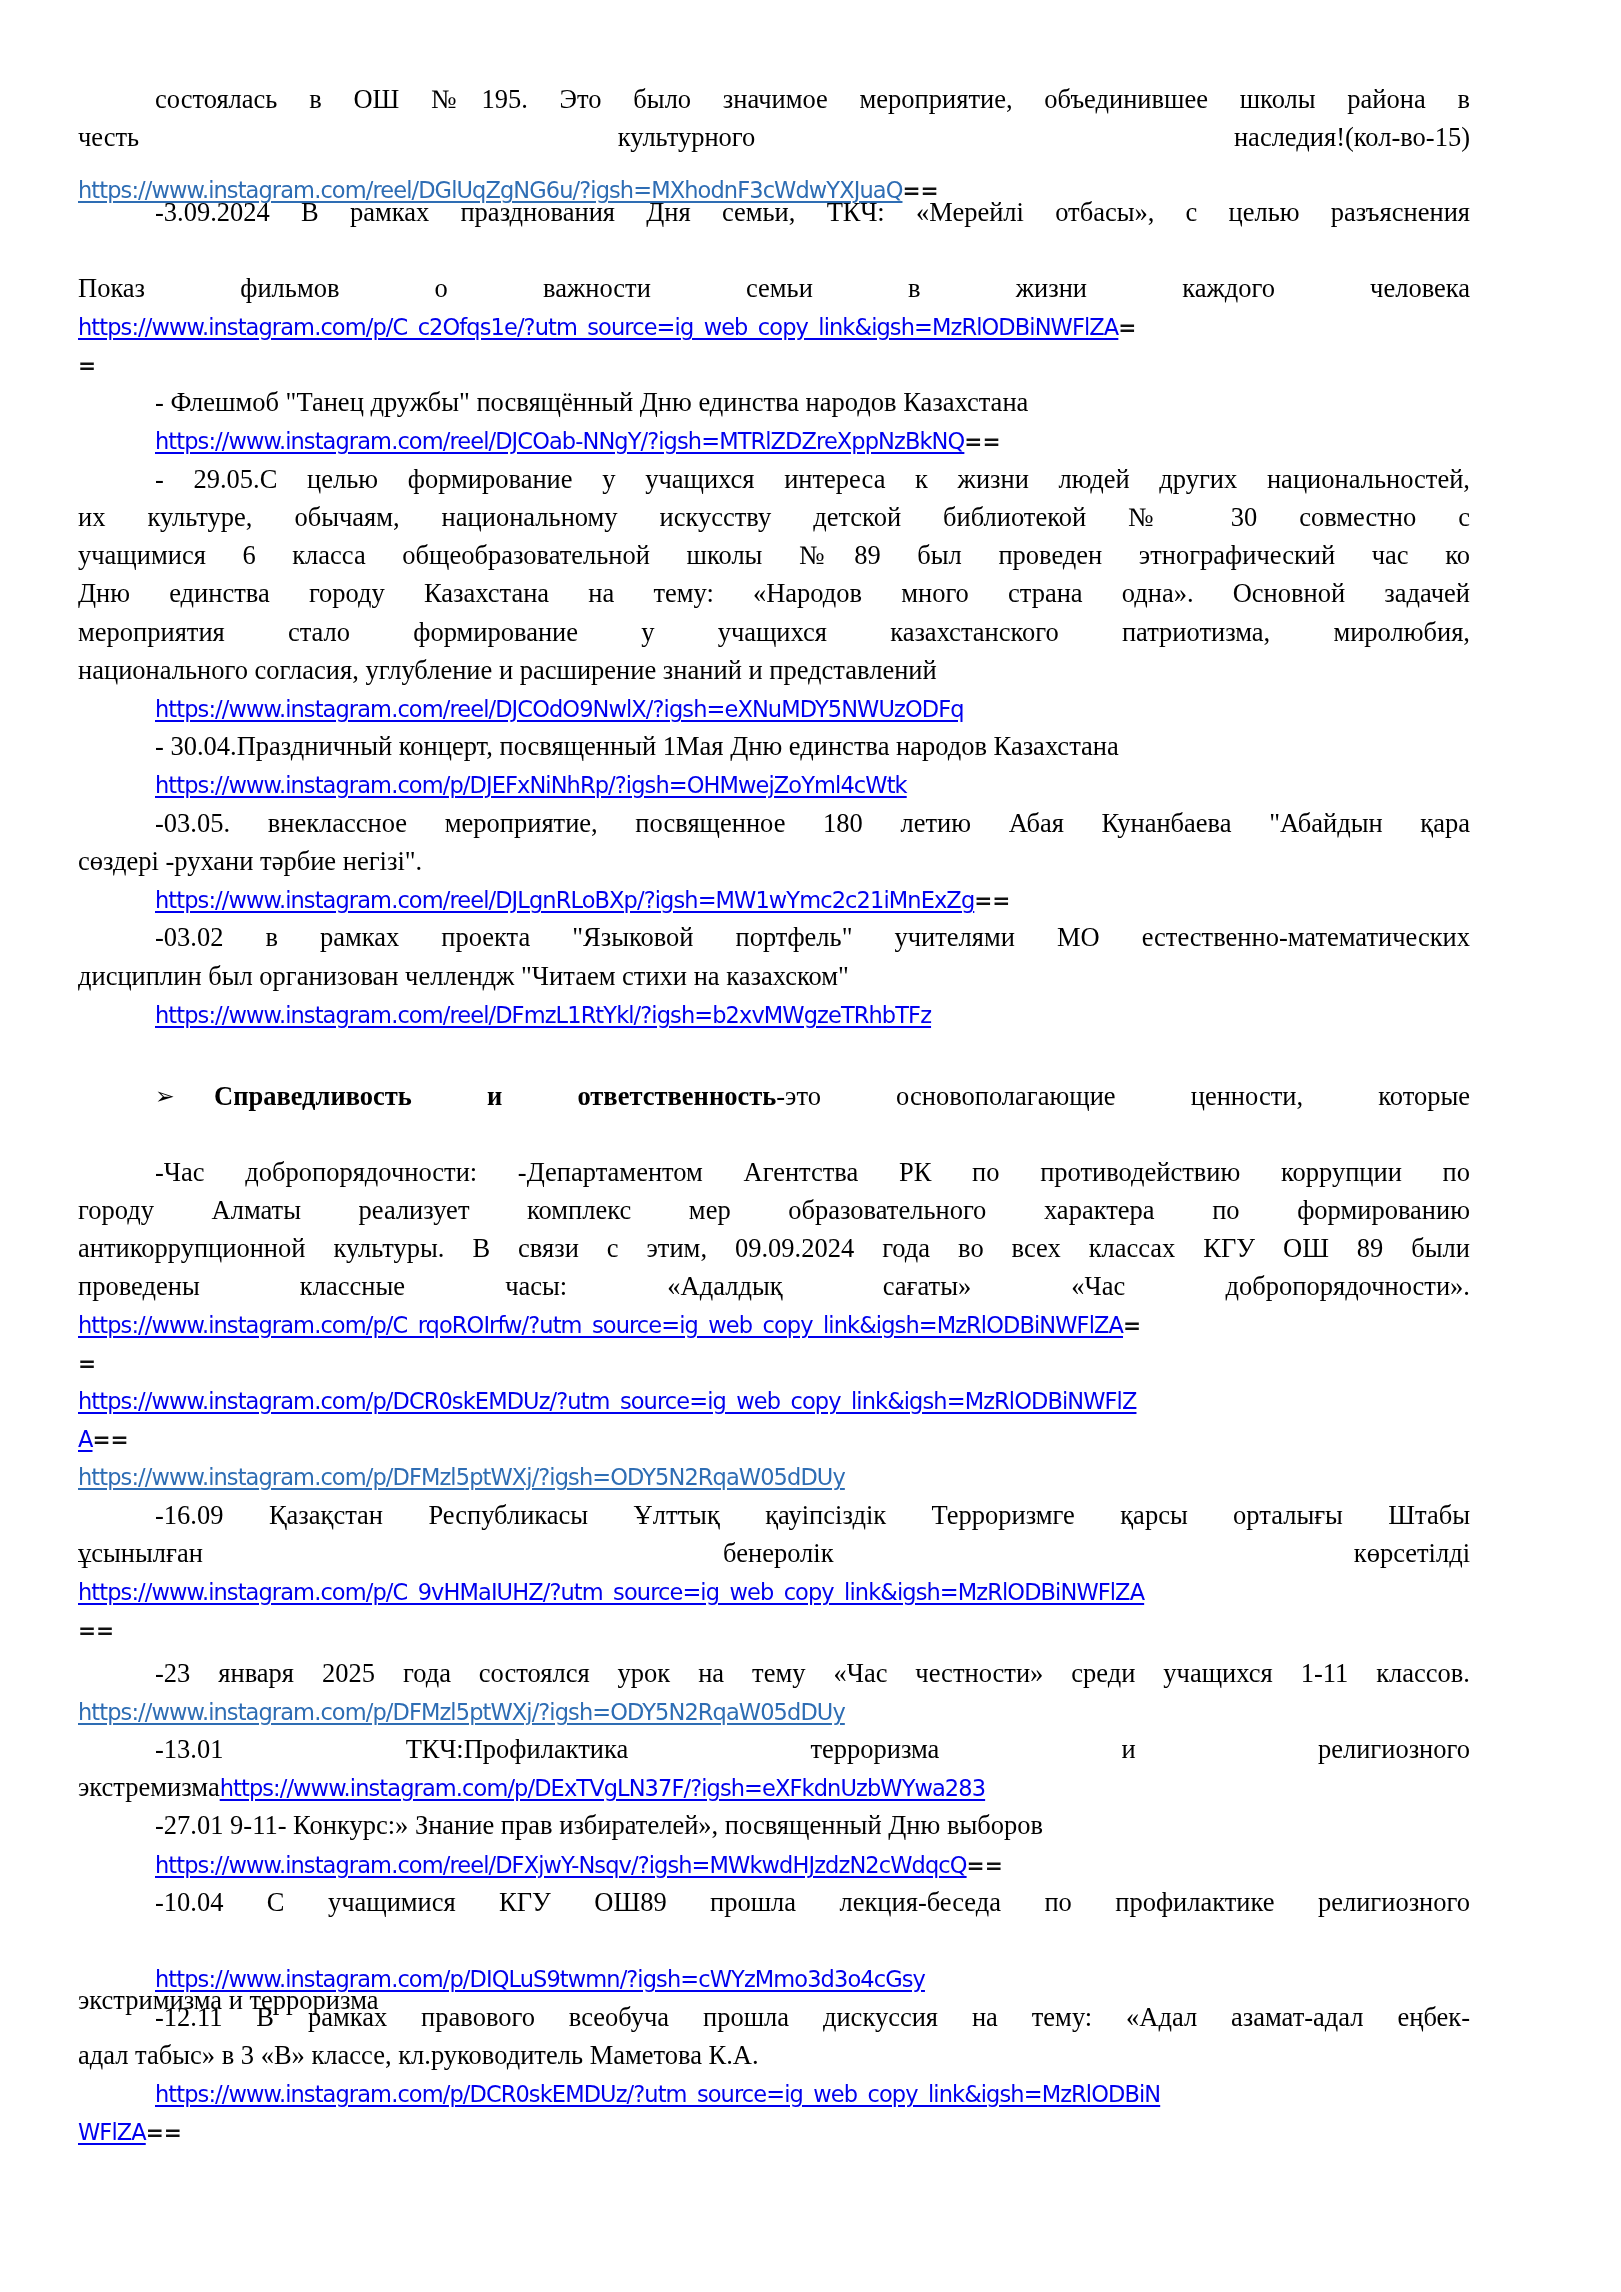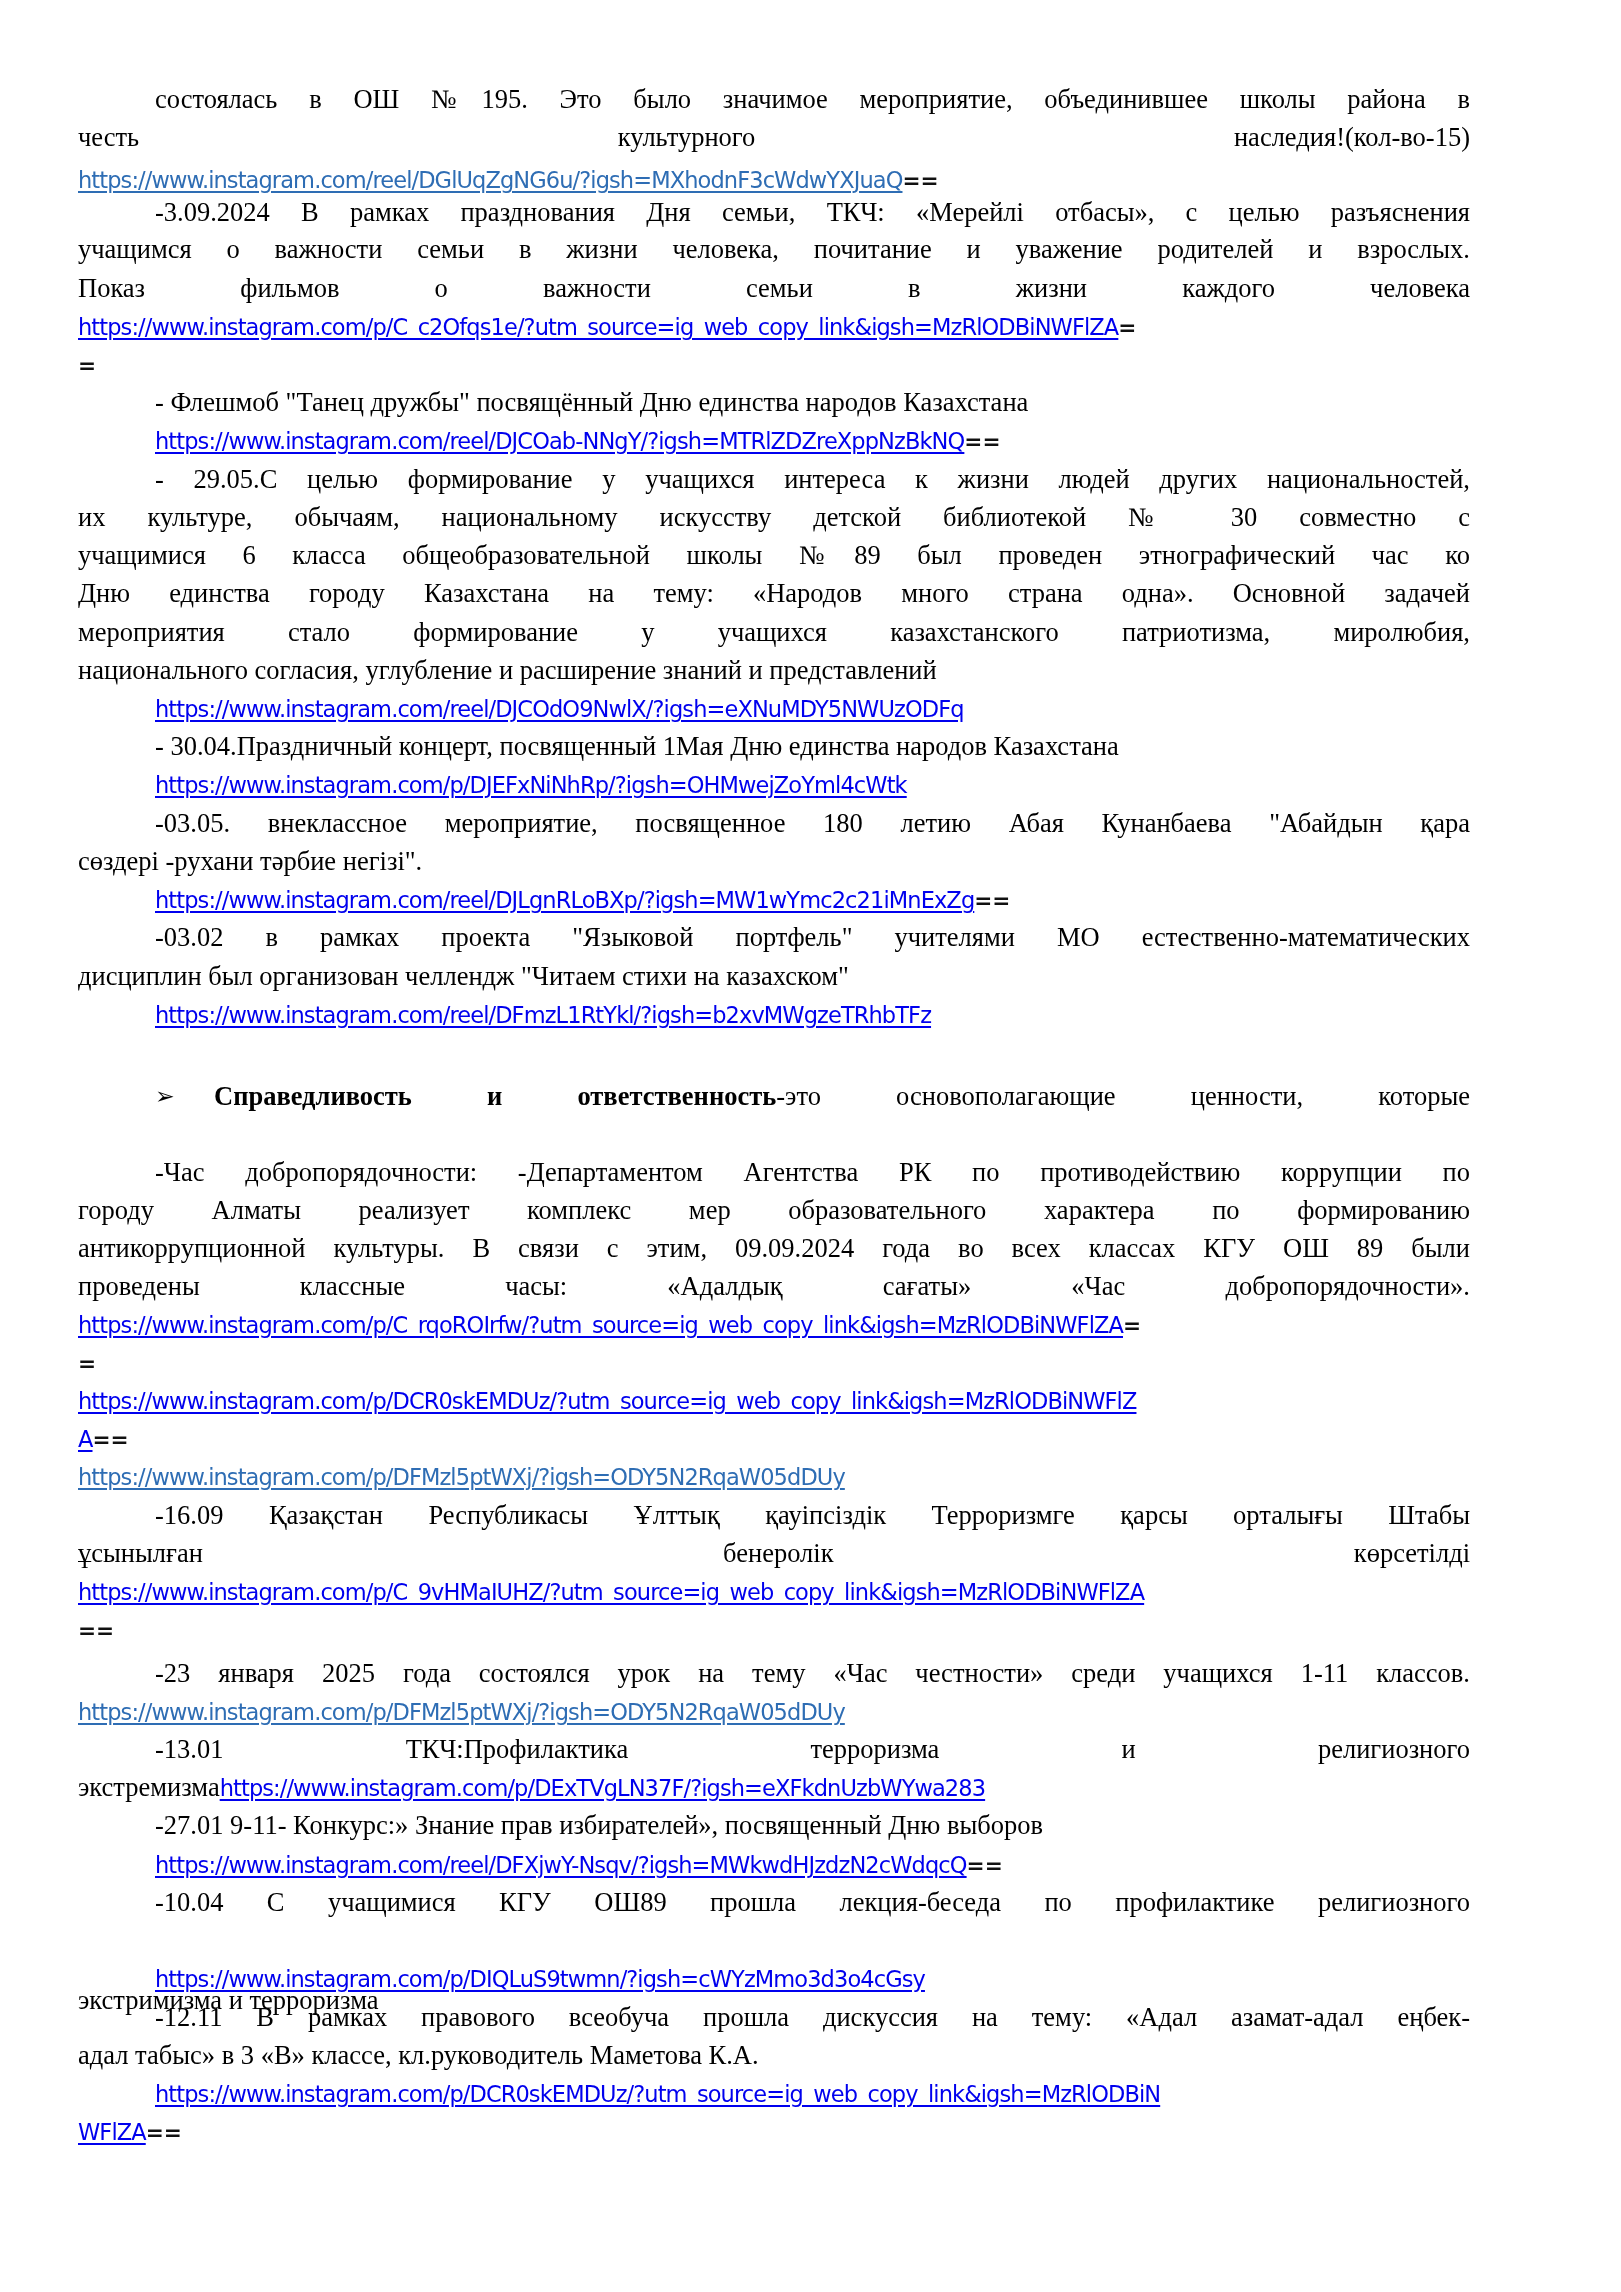--- a/index.html
+++ b/index.html
@@ -22,24 +22,23 @@
   .b { font-weight: bold; }
   .chev { display: inline-block; width: 59px; font-family: "DejaVu Sans", sans-serif; font-size: 23.5px; }
 </style>
 </head>
 <body>
 
 <div class="page">
 
   <div class="ln ind just" style="top:80px">состоялась в ОШ №195. Это было значимое мероприятие, объединившее школы района в</div>
   <div class="ln just" style="top:118px">честь культурного наследия!(кол-во-15)</div>
-  <div class="ln" style="top:160px"><a class="lk c2">https://www.instagram.com/reel/DGlUqZgNG6u/?igsh=MXhodnF3cWdwYXJuaQ</a><span class="eq">==</span></div>
+  <div class="ln" style="top:170px"><a class="lk c2">https://www.instagram.com/reel/DGlUqZgNG6u/?igsh=MXhodnF3cWdwYXJuaQ</a><span class="eq">==</span></div>
 
   <div class="ln ind just" style="top:193px">-3.09.2024 В рамках празднования Дня семьи, ТКЧ: «Мерейлі отбасы», с целью разъяснения</div>
-  <div class="ln just" style="top:230px">учащимся о важности семьи в жизни человека, почитание и уважение родителей и взрослых.</div>
   <div class="ln just" style="top:269px">Показ фильмов о важности семьи в жизни каждого человека</div>
   <div class="ln" style="top:307px"><a class="lk c1">https://www.instagram.com/p/C_c2Ofqs1e/?utm_source=ig_web_copy_link&amp;igsh=MzRlODBiNWFlZA</a><span class="eq">=</span></div>
   <div class="ln" style="top:345px"><span class="eq">=</span></div>
 
   <div class="ln ind" style="top:383px">- Флешмоб "Танец дружбы" посвящённый Дню единства народов Казахстана</div>
   <div class="ln ind" style="top:421px"><a class="lk c1">https://www.instagram.com/reel/DJCOab-NNgY/?igsh=MTRlZDZreXppNzBkNQ</a><span class="eq">==</span></div>
 
   <div class="ln ind just" style="top:460px">- 29.05.С целью формирование у учащихся интереса к жизни людей других национальностей,</div>
   <div class="ln just" style="top:498px">их культуре, обычаям, национальному искусству детской библиотекой № 30 совместно с</div>
   <div class="ln just" style="top:536px">учащимися 6 класса общеобразовательной школы №89 был проведен этнографический час ко</div>

